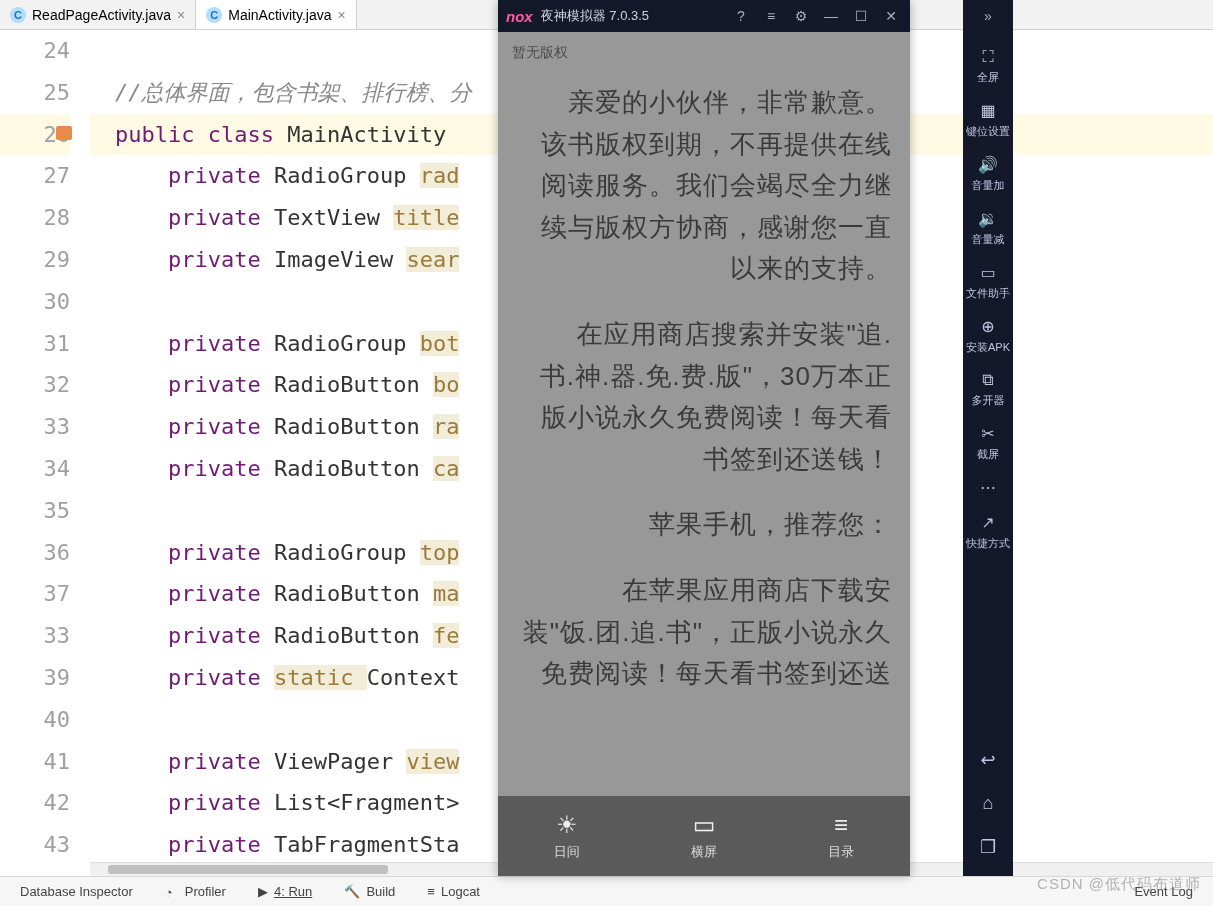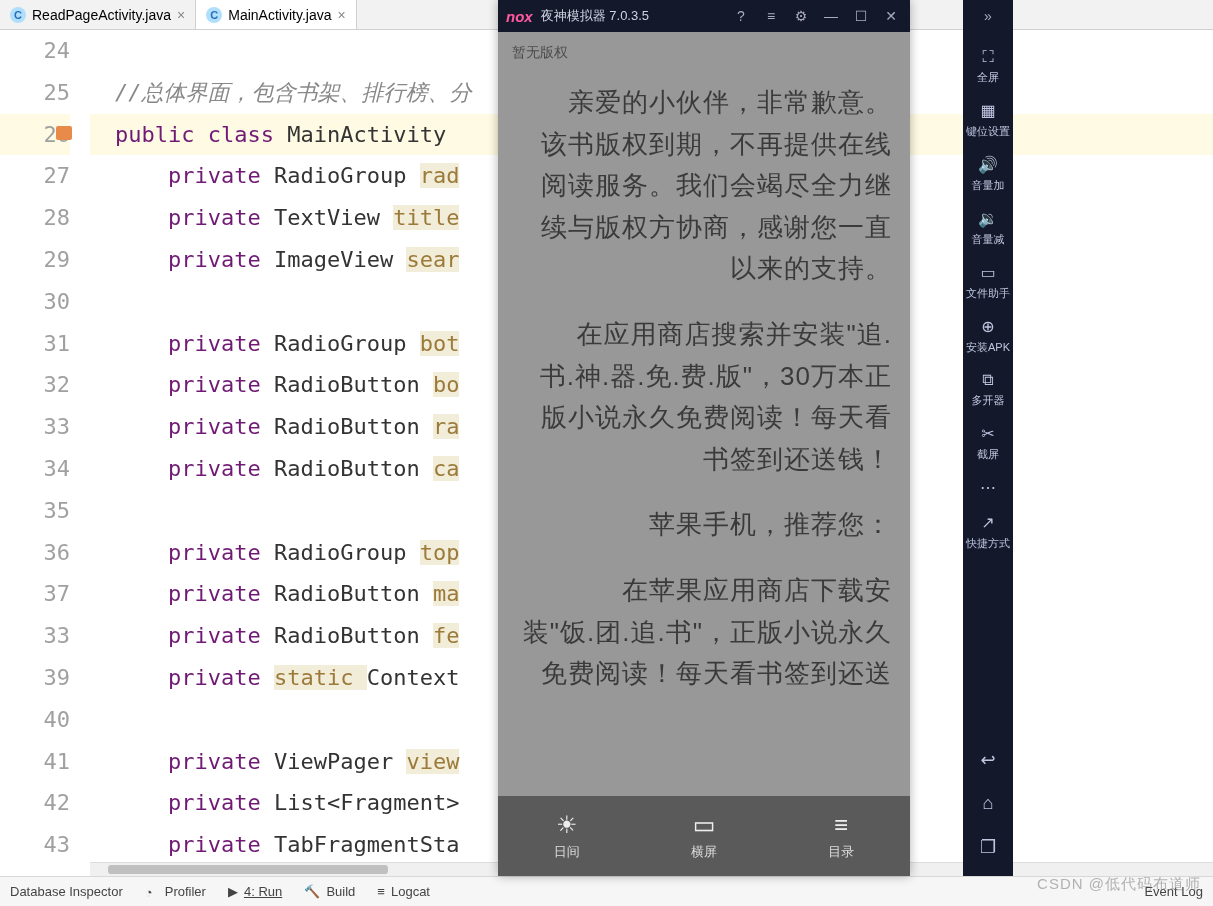--- a/index.html
+++ b/index.html
@@ -22,21 +22,21 @@
 .code .line { height:41.8px; line-height:41.8px; white-space:pre; padding-left:25px; }
 .code .line.hl { background:#fffae3; }
 .k { color:#701a75; } 
 .t { color:#333; }    
 .m { color:#9b7a3a; background:#f2edd9; } 
 .c { color:#888; font-style:italic; } 
 .hscroll { position:absolute; bottom:0; left:90px; right:0; height:14px; background:#f0f0f0; border-top:1px solid #ddd; }
 .hscroll .thumb { position:absolute; left:18px; width:280px; top:2px; bottom:2px; background:#c0c0c0; border-radius:3px; }
 
 
-.status { position:absolute; bottom:0; left:0; right:0; height:30px; background:#f6f6f6; border-top:1px solid #d8d8d8; display:flex; align-items:center; font-size:13px; color:#444; padding:0 10px; gap:22px; }
+.status { position:absolute; bottom:0; left:0; right:0; height:30px; background:#f6f6f6; border-top:1px solid #d8d8d8; display:flex; align-items:center; font-size:13px; color:#444; padding:0 20px; gap:32px; }
 .status .item { display:flex; align-items:center; gap:6px; cursor:pointer; }
 .status .right { margin-left:auto; }
 .iconbox { width:14px; height:14px; display:inline-block; }
 
 
 .emu { position:absolute; top:0; left:487px; width:412px; height:876px; background:#b91c1c; box-shadow:0 0 10px rgba(0,0,0,.3); z-index:50;margin-left:11px; }
 .emu-title { height:32px; background:#14182b; display:flex; align-items:center; color:#cfd2e0; font-size:13px; padding:0 8px; gap:8px; }
 .nox { color:#ff5aa0; font-weight:bold; font-size:15px; font-style:italic; }
 .emu-title .spacer { flex:1; }
 .emu-title .tb { width:22px; text-align:center; cursor:pointer; color:#aab; font-size:14px; }

